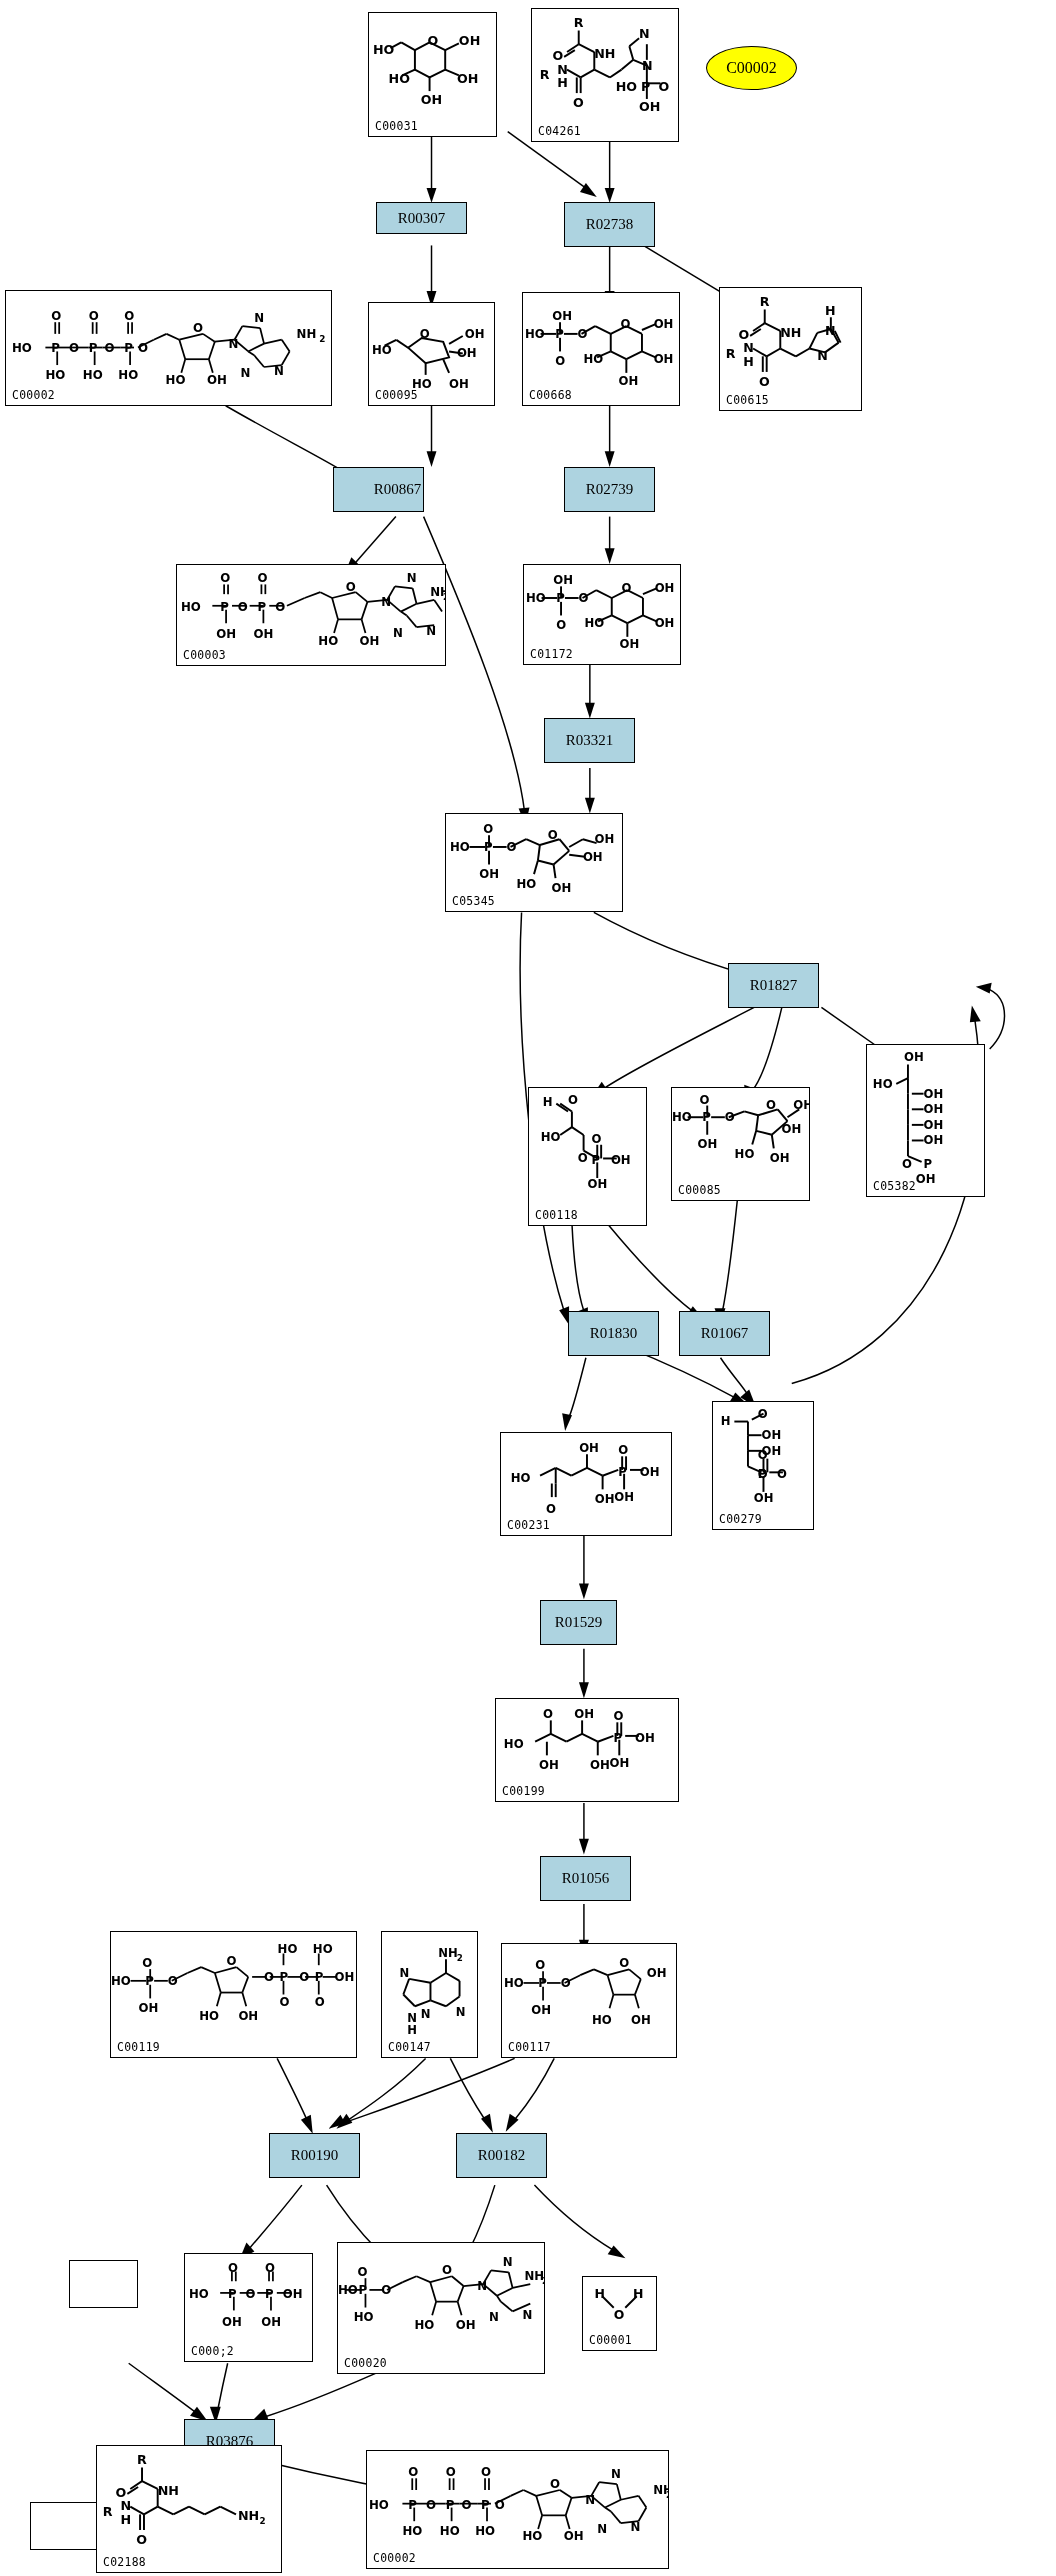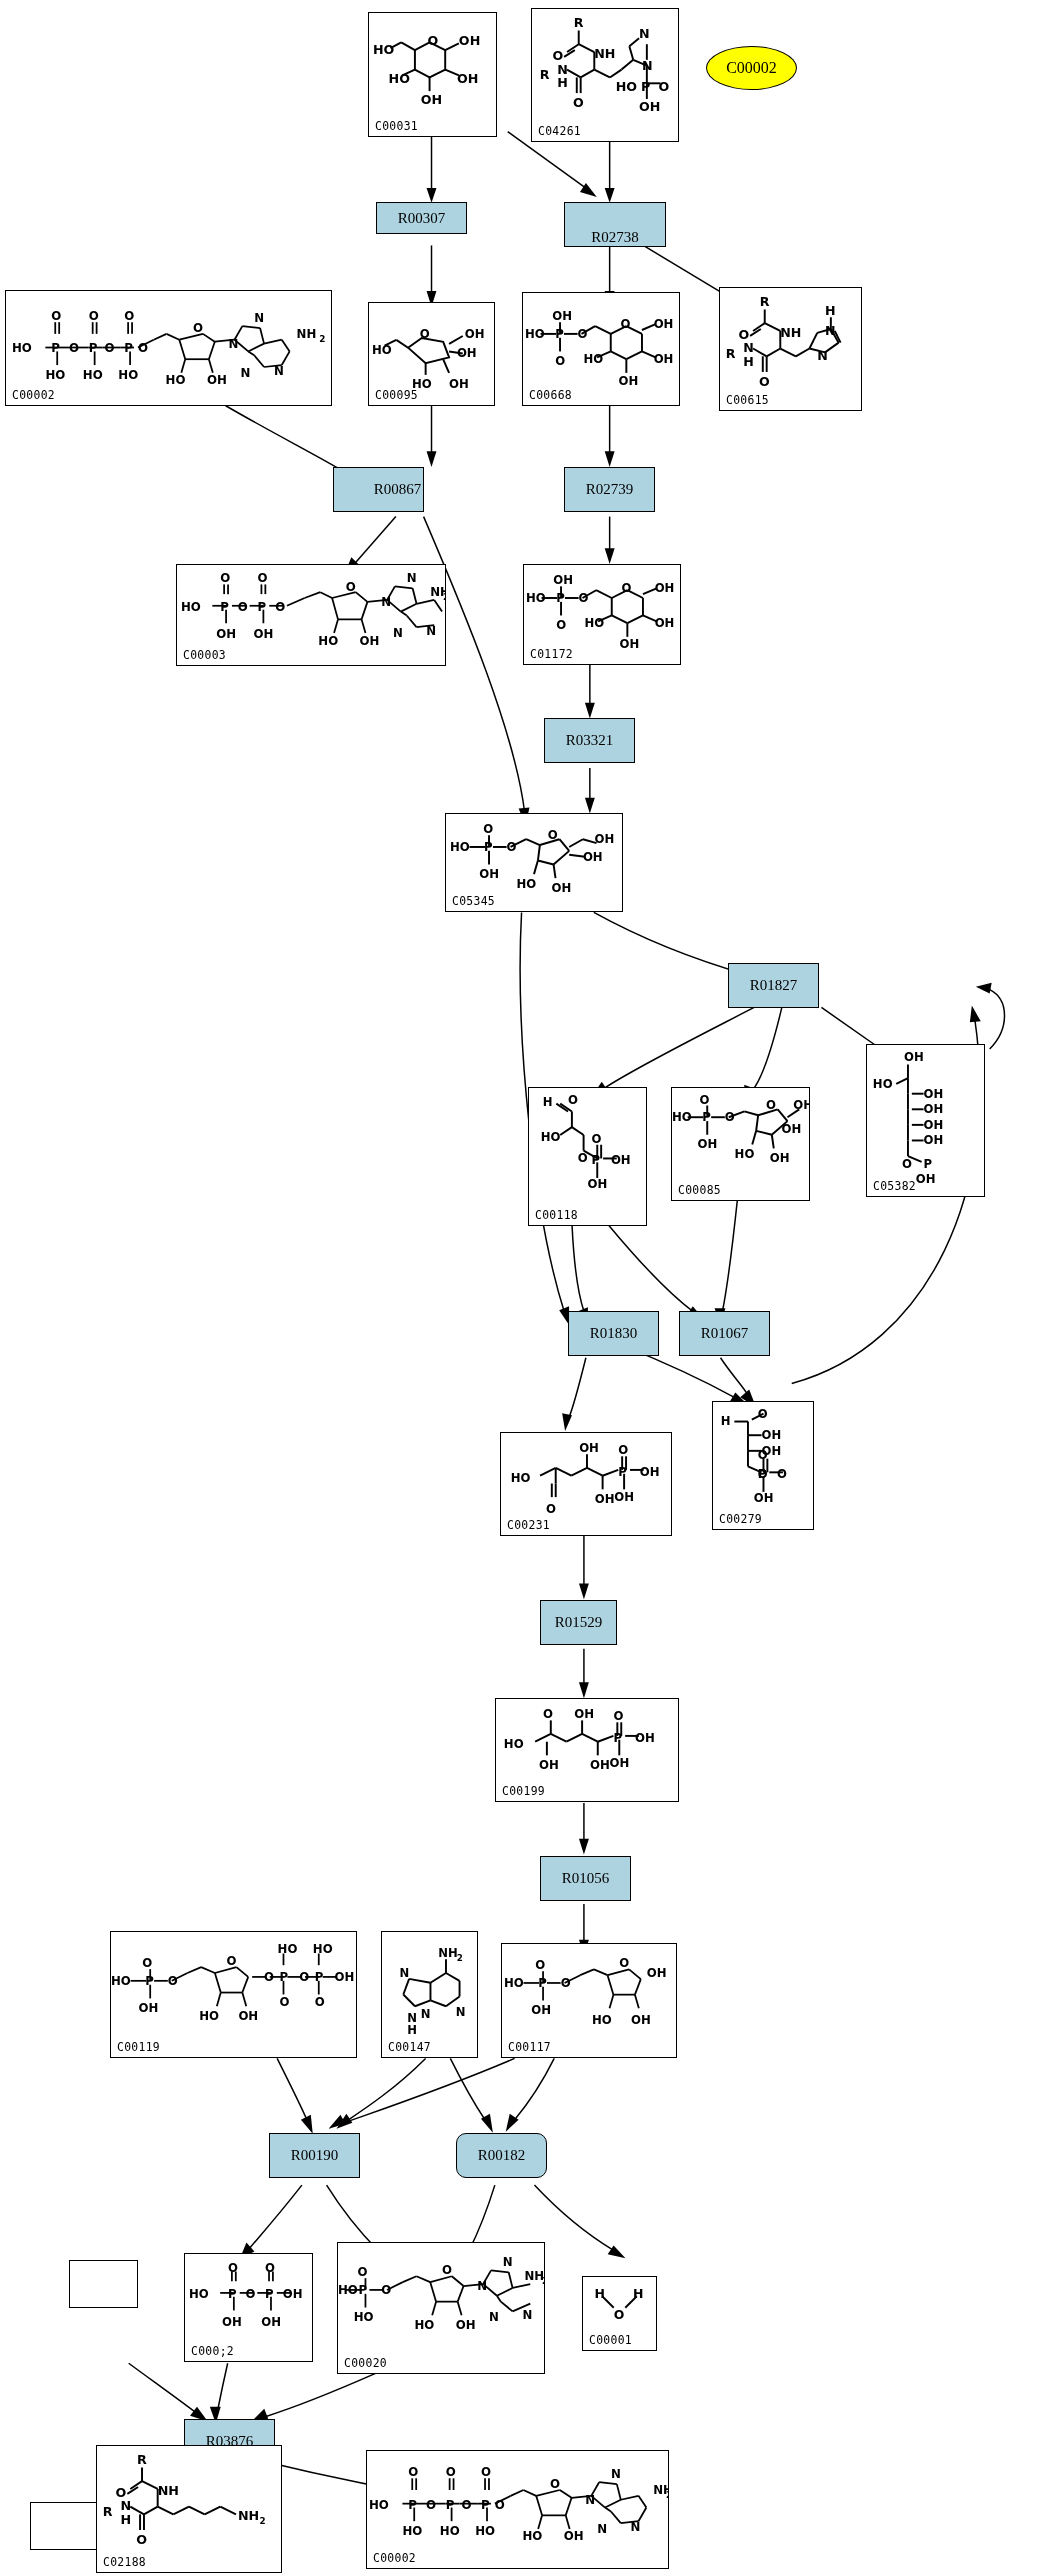--- a/index.html
+++ b/index.html
@@ -249,21 +249,21 @@
   </div>
 
   <div class="hl" style="left:706px;top:46px;width:89px;height:42px;">
     <span>C00002</span>
   </div>
 
   <div class="rbox" style="left:376px;top:202px;width:91px;height:32px;">
     <span>R00307</span>
   </div>
 
-  <div class="rbox" style="left:564px;top:202px;width:102px;height:45px;align-items:flex-end;">
+  <div class="rbox" style="left:564px;top:202px;width:91px;height:45px;">
     <span>R02738</span>
   </div>
 
   <div class="cbox" style="left:5px;top:290px;width:327px;height:116px;">
     <div class="struct">
       <svg viewBox="0 0 330 117" preserveAspectRatio="none">
         <g stroke="#000" stroke-width="1.8" fill="none">
           <path d="M40,58 L52,58"></path>
             <path d="M52,58 L66,58"></path>
           <path d="M50,44 L50,32"></path>
@@ -918,21 +918,21 @@
         </g>
       </svg>
     </div>
     <div class="cid">C00117</div>
   </div>
 
   <div class="rbox" style="left:269px;top:2133px;width:91px;height:45px;">
     <span>R00190</span>
   </div>
 
-  <div class="rbox" style="left:456px;top:2133px;width:91px;height:45px;border-radius:10px;">
+  <div class="rbox" style="left:456px;top:2133px;width:91px;height:45px;">
     <span>R00182</span>
   </div>
 
   <div class="stub" style="left:69px;top:2260px;width:69px;height:48px;"></div>
 
   <div class="cbox" style="left:184px;top:2253px;width:129px;height:109px;">
     <div class="struct">
       <svg viewBox="0 0 130 110" preserveAspectRatio="none">
         <g stroke="#000" stroke-width="1.8" fill="none">
           <path d="M36,40 L50,40"></path>

